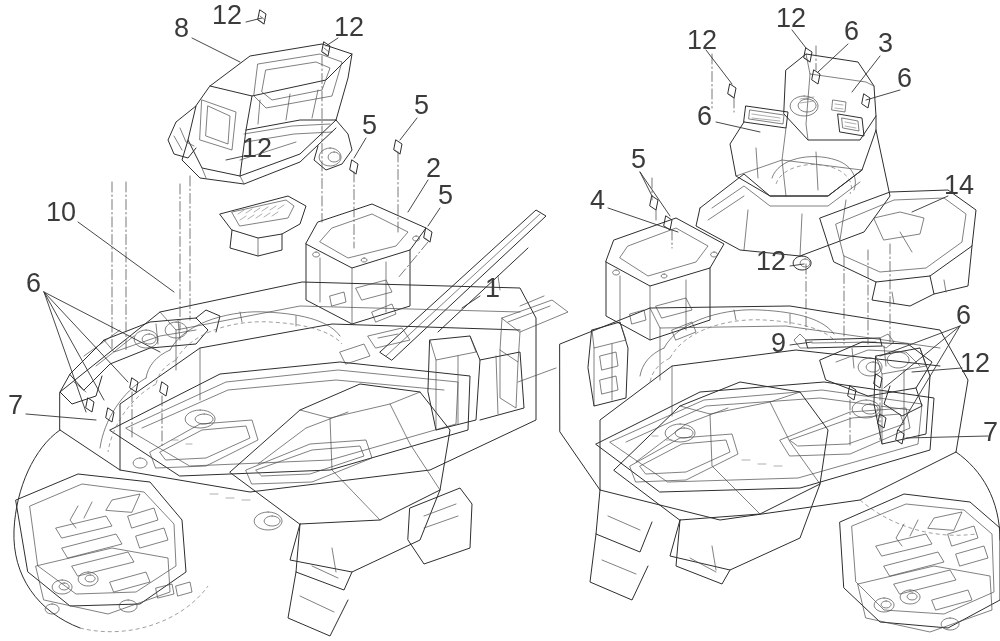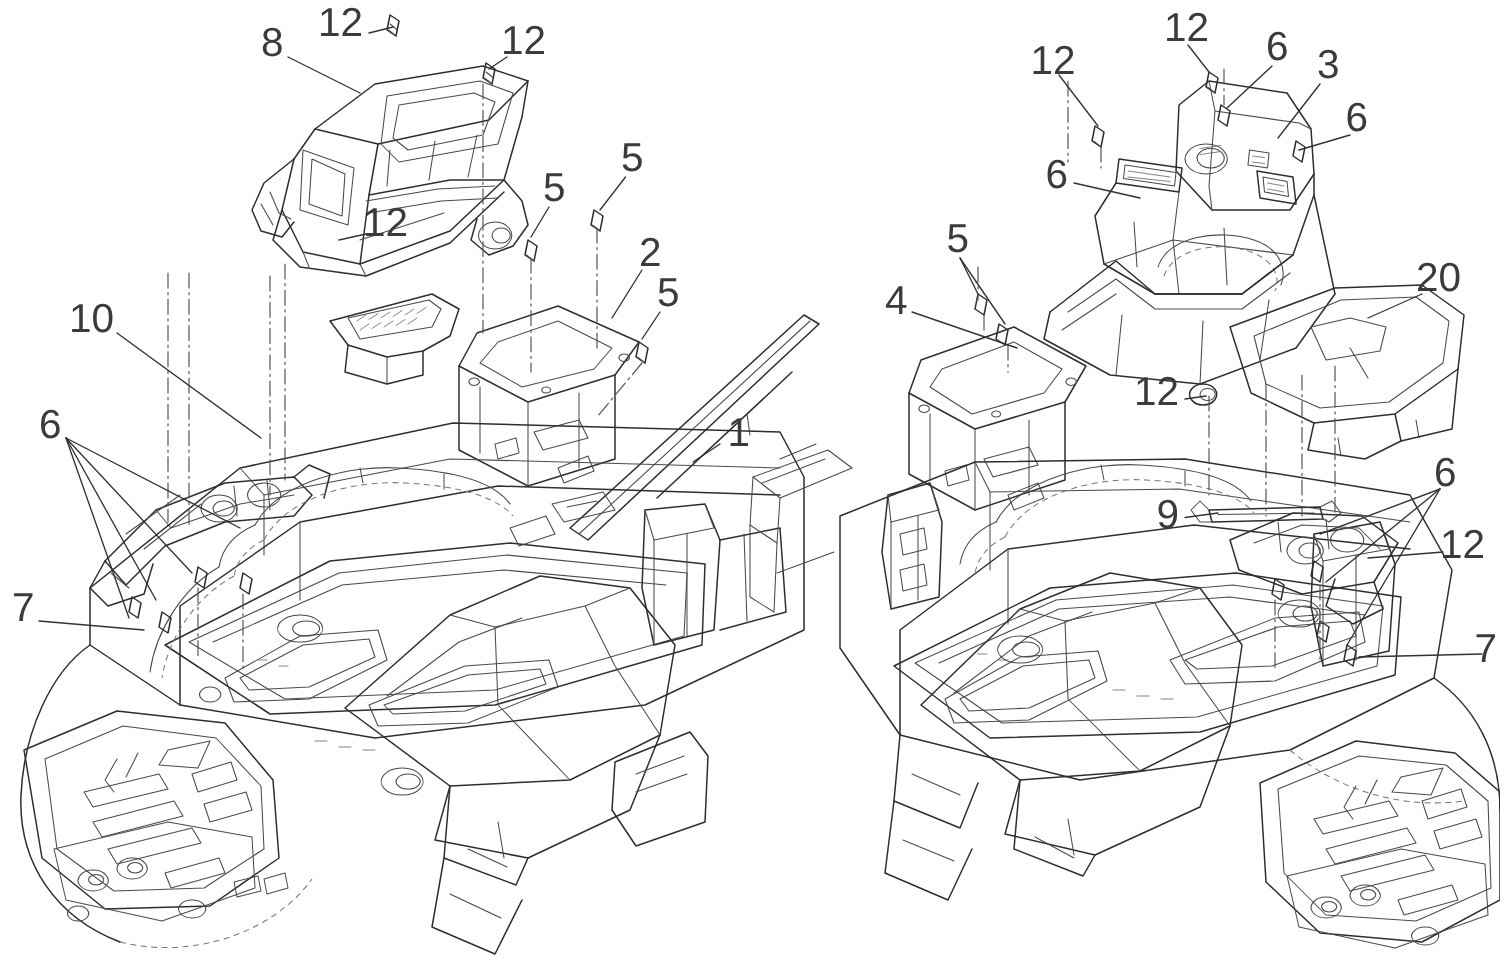--- a/index.html
+++ b/index.html
@@ -486,21 +486,21 @@
     <span class="callout" style="left:26px;top:270px;">6</span>
     <span class="callout" style="left:697px;top:103px;">6</span>
     <span class="callout" style="left:844px;top:18px;">6</span>
     <span class="callout" style="left:897px;top:65px;">6</span>
     <span class="callout" style="left:956px;top:302px;">6</span>
     <span class="callout" style="left:8px;top:392px;">7</span>
     <span class="callout" style="left:983px;top:419px;">7</span>
     <span class="callout" style="left:174px;top:15px;">8</span>
     <span class="callout" style="left:771px;top:330px;">9</span>
     <span class="callout" style="left:46px;top:199px;">10</span>
-    <span class="callout" style="left:944px;top:172px;">20</span>
+    <span class="callout" style="left:944px;top:172px;">14</span>
     <span class="callout" style="left:212px;top:2px;">12</span>
     <span class="callout" style="left:334px;top:14px;">12</span>
     <span class="callout" style="left:242px;top:135px;">12</span>
     <span class="callout" style="left:687px;top:27px;">12</span>
     <span class="callout" style="left:776px;top:5px;">12</span>
     <span class="callout" style="left:756px;top:248px;">12</span>
     <span class="callout" style="left:960px;top:350px;">12</span>
   </div>
 
 </div>

